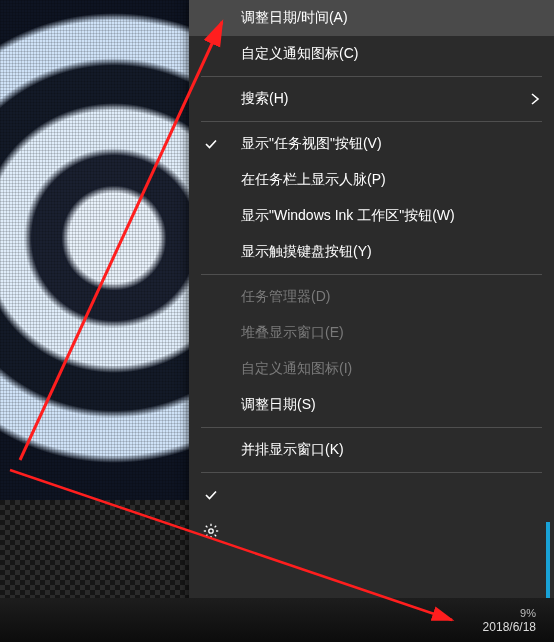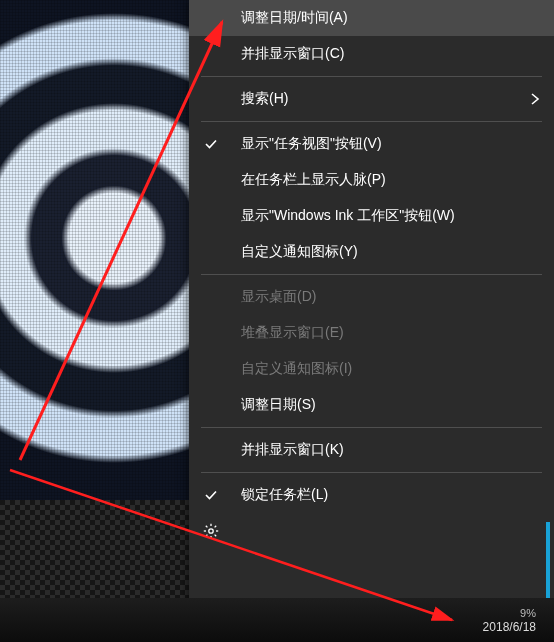--- a/index.html
+++ b/index.html
@@ -27,21 +27,21 @@
 
 <div class="desktop">
   <div class="wallpaper"></div>
   <div class="wallpaper-bottom"></div>
 
   <div class="menu" id="menu">
       <div class="item hover">
         <span>调整日期/时间(A)</span>
       </div>
       <div class="item">
-        <span>并排显示窗口(C)</span>
+        <span>自定义通知图标(C)</span>
       </div>
       <div class="sep"></div>
       <div class="item">
         <span>搜索(H)</span>
         <span class="chevron">
           <svg width="10" height="12" viewBox="0 0 10 12">
             <path d="M2 1 L8 6 L2 11" stroke="#fff" stroke-width="1.6" fill="none"></path>
           </svg>
         </span>
       </div>
@@ -54,25 +54,25 @@
         </span>
         <span>显示"任务视图"按钮(V)</span>
       </div>
       <div class="item">
         <span>在任务栏上显示人脉(P)</span>
       </div>
       <div class="item">
         <span>显示"Windows Ink 工作区"按钮(W)</span>
       </div>
       <div class="item">
-        <span>自定义通知图标(Y)</span>
+        <span>显示触摸键盘按钮(Y)</span>
       </div>
       <div class="sep"></div>
       <div class="item disabled">
-        <span>显示桌面(D)</span>
+        <span>任务管理器(D)</span>
       </div>
       <div class="item disabled">
         <span>堆叠显示窗口(E)</span>
       </div>
       <div class="item disabled">
         <span>自定义通知图标(I)</span>
       </div>
       <div class="item">
         <span>调整日期(S)</span>
       </div>
@@ -80,21 +80,20 @@
       <div class="item">
         <span>并排显示窗口(K)</span>
       </div>
       <div class="sep"></div>
       <div class="item">
         <span class="check">
           <svg width="14" height="14" viewBox="0 0 14 14">
             <path d="M2 7 L5.5 10.5 L12 3.5" stroke="#fff" stroke-width="1.6" fill="none"></path>
           </svg>
         </span>
-        <span>锁定任务栏(L)</span>
       </div>
       <div class="item">
         <span class="gear">
           <svg width="16" height="16" viewBox="0 0 16 16">
             <circle cx="8" cy="8" r="2.2" fill="none" stroke="#fff" stroke-width="1.3"></circle>
             <g stroke="#fff" stroke-width="1.3">
               <line x1="8" y1="0.8" x2="8" y2="3"></line>
               <line x1="8" y1="13" x2="8" y2="15.2"></line>
               <line x1="0.8" y1="8" x2="3" y2="8"></line>
               <line x1="13" y1="8" x2="15.2" y2="8"></line>

